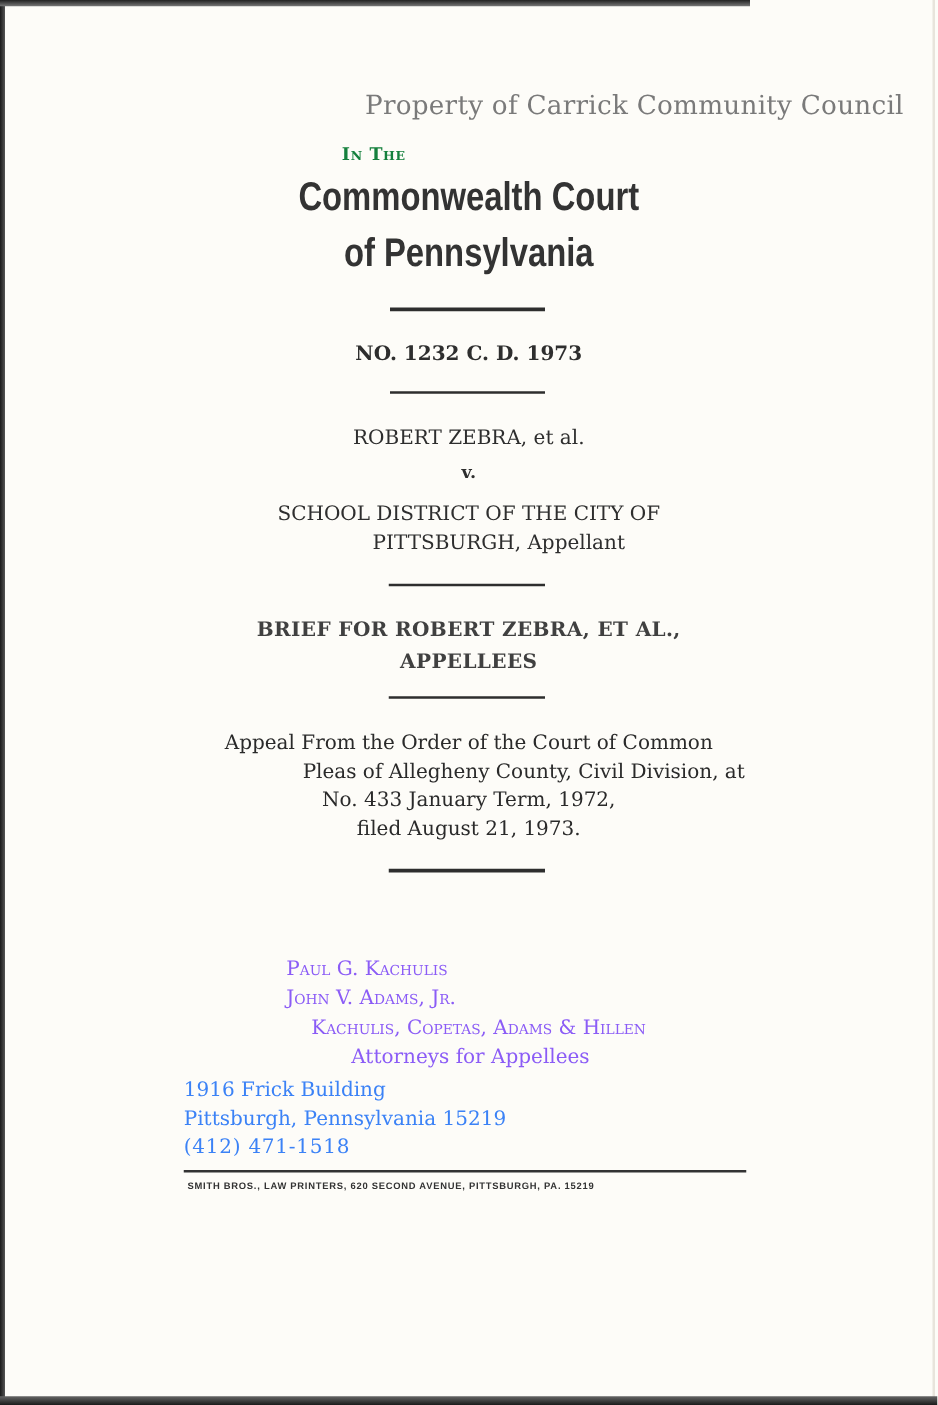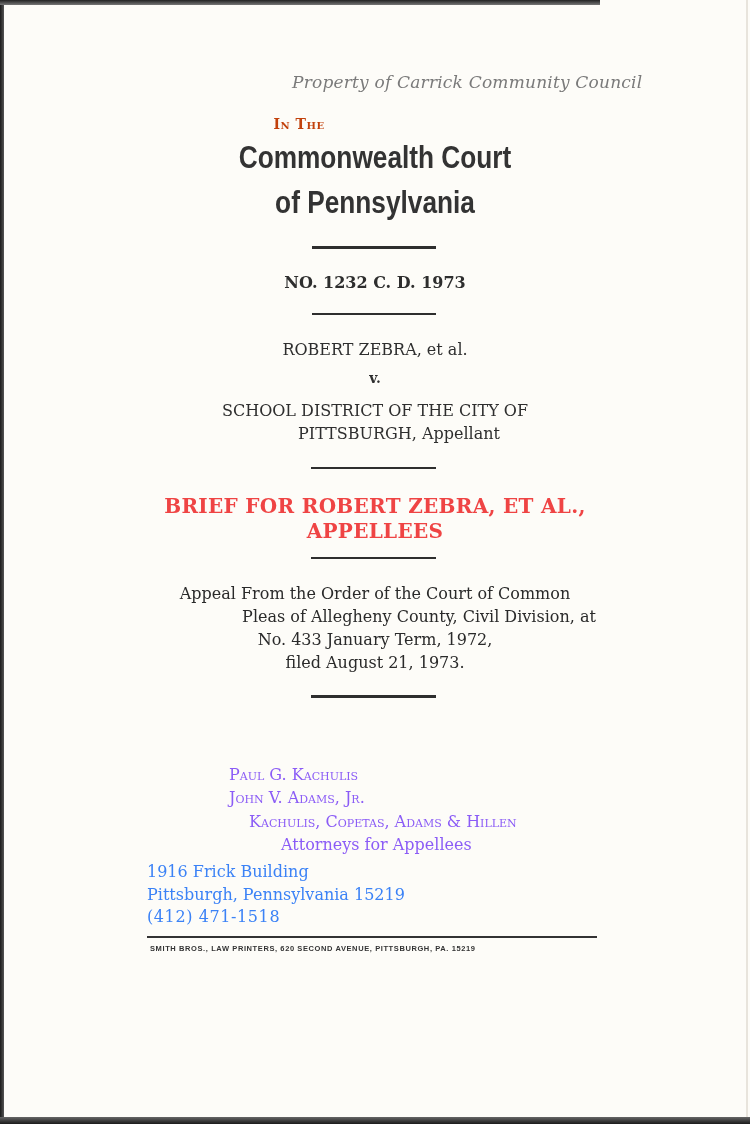--- a/index.html
+++ b/index.html
@@ -11,45 +11,45 @@
     }
     .edge-left { position: absolute; left: 0; top: 0; width: 4px; height: 1124px; background: linear-gradient(to right, #1a1a1a, #555); }
     .edge-top { position: absolute; left: 0; top: 0; width: 600px; height: 5px; background: linear-gradient(to bottom, #222, #777); }
     .edge-bottom { position: absolute; left: 0; bottom: 0; width: 750px; height: 7px; background: linear-gradient(to bottom, #666, #1a1a1a); }
     .edge-right { position: absolute; right: 2px; top: 0; width: 2px; height: 1124px; background: #e8e4dc; }
 
     .abs { position: absolute; left: 0; width: 750px; text-align: center; }
 
     .stamp {
       position: absolute; left: 292px; top: 72px;
-      font-family: "DejaVu Serif", serif; font-style: italic;
-      font-size: 17px; color: #7a7a7a; letter-spacing: 0.2px;
+      font-family: "DejaVu Serif", serif; 
+      font-size: 21px; color: #7a7a7a; letter-spacing: 0.2px;
     }
     .in-the {
       top: 116px; left: 0; width: 598px;
-      font-size: 14px; font-weight: bold; font-variant: small-caps; letter-spacing: 0.5px; color: #c2410c;
+      font-size: 14px; font-weight: bold; font-variant: small-caps; letter-spacing: 0.5px; color: #15803d;
     }
     .court-title {
       font-family: "Liberation Sans", sans-serif; font-weight: bold;
       font-size: 32px; color: #333; line-height: 40px;
       transform: scaleX(0.82); transform-origin: center;
     }
     .court1 { top: 137px; }
     .court2 { top: 182px; }
 
     .rule { position: absolute; height: 3px; background: #2e2e2e; }
 
     .docket { top: 273px; font-size: 16px; font-weight: bold; color: #2e2e2e; }
     .party { font-size: 16px; color: #2e2e2e; }
     .p1 { top: 340px; }
     .p-v { top: 370px; font-weight: bold; font-size: 14px; }
     .p2 { top: 401px; }
     .p3 { top: 424px; padding-left: 24px; }
 
-    .brief { font-size: 20px; font-weight: bold; color: #ef4444; letter-spacing: 0.3px; }
+    .brief { font-size: 16px; font-weight: bold; color: #404040; letter-spacing: 0.3px; }
     .b1 { top: 494px; }
     .b2 { top: 519px; }
 
     .appeal { font-size: 16px; color: #2a2a2a; }
     .a1 { top: 584px; }
     .a2 { top: 607px; margin-left: 44px; }
     .a3 { top: 630px; }
     .a4 { top: 653px; }
 
     .atty { position: absolute; font-size: 16px; color: #8b5cf6; font-variant: small-caps; }

